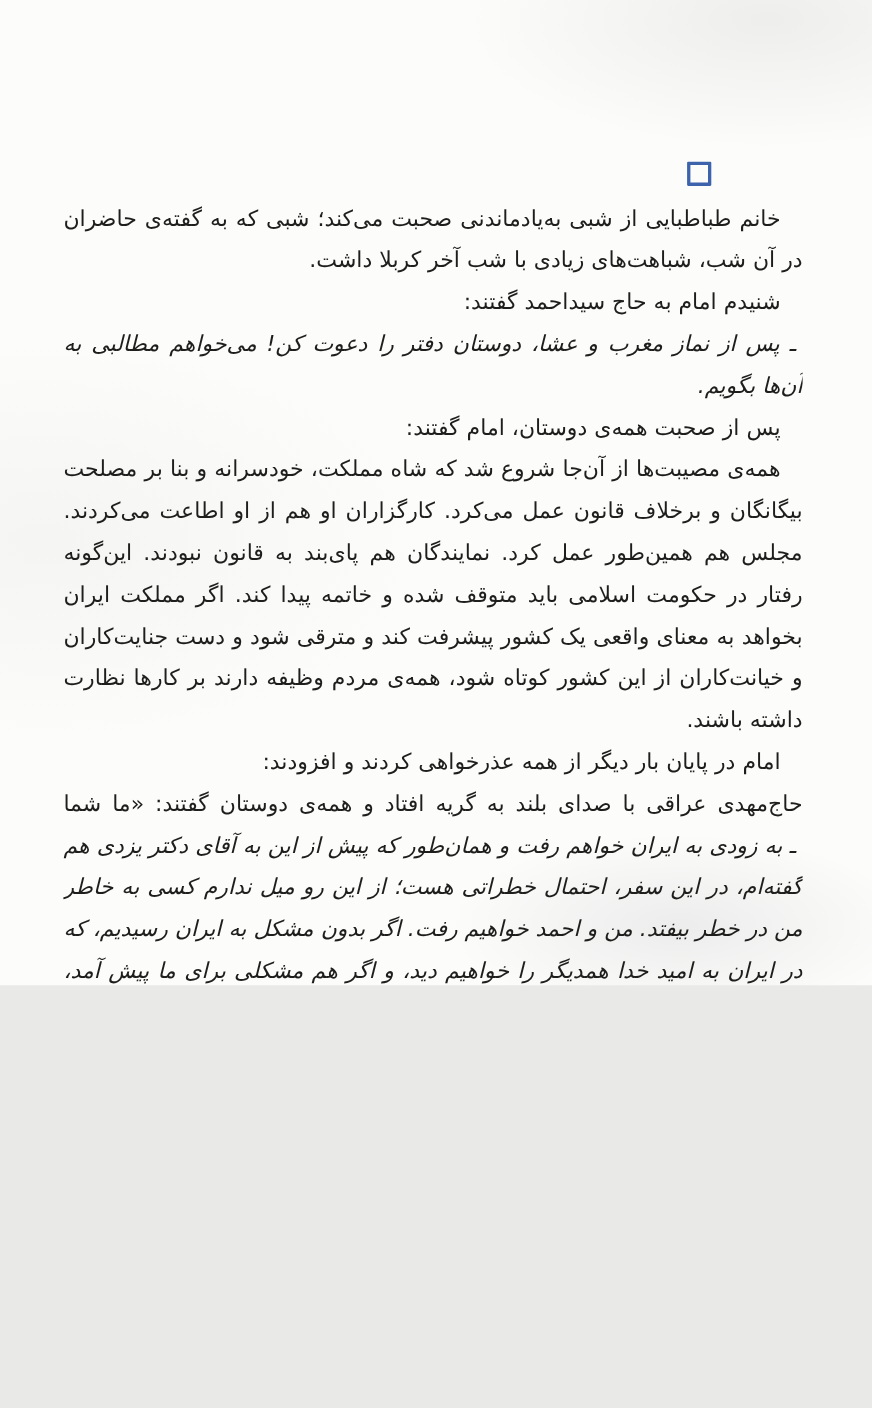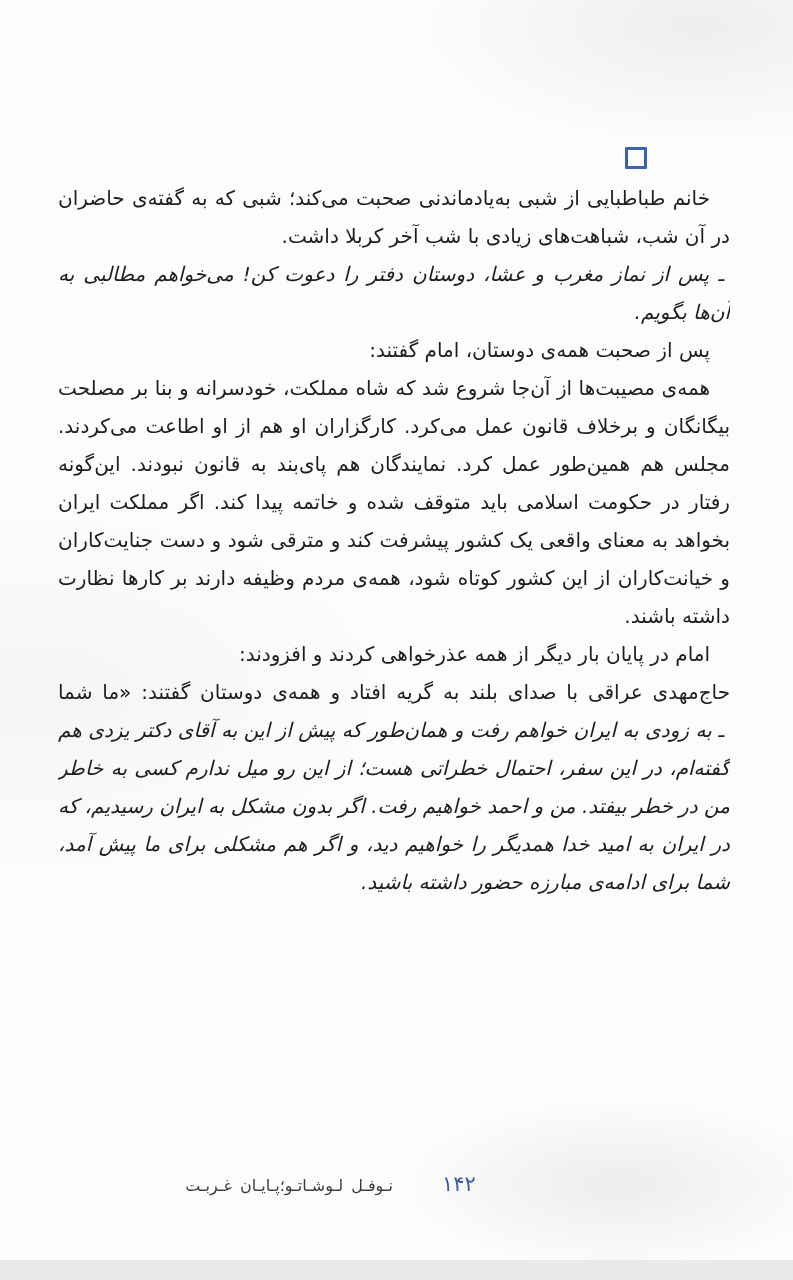--- a/index.html
+++ b/index.html
@@ -3,21 +3,21 @@
 <meta charset="utf-8">
 <style>
   html, body {
     margin: 0;
     padding: 0;
     background: #e9e9e7;
   }
   .page {
     position: relative;
     width: 793px;
-    height: 1260px;
+    height: 896px;
     margin: 0 auto;
     overflow: hidden;
     background:
       radial-gradient(ellipse 420px 180px at 88% 2%, rgba(210,212,210,0.35) 0%, rgba(210,212,210,0) 65%),
       radial-gradient(ellipse 300px 120px at 78% 94%, rgba(205,207,206,0.35) 0%, rgba(205,207,206,0) 70%),
       radial-gradient(ellipse 500px 260px at 5% 55%, rgba(228,228,226,0.30) 0%, rgba(228,228,226,0) 70%),
       #fcfcfb;
     font-family: "DejaVu Sans", sans-serif;
   }
   .ornament-square {
@@ -84,20 +84,21 @@
 </style>
 </head>
 <body>
 
 <div class="page">
 
   <span class="ornament-square"></span>
 
   <div class="text-block">
       <p class="para narration">خانم طباطبایی از شبی به‌یادماندنی صحبت می‌کند؛ شبی که به گفته‌ی حاضران در آن شب، شباهت‌های زیادی با شب آخر کربلا داشت.</p>
+      <p class="para narration">شنیدم امام به حاج سیداحمد گفتند:</p>
       <p class="para dialogue">ـ پس از نماز مغرب و عشا، دوستان دفتر را دعوت کن! می‌خواهم مطالبی به آن‌ها بگویم.</p>
       <p class="para narration">پس از صحبت همه‌ی دوستان، امام گفتند:</p>
       <p class="para narration">همه‌ی مصیبت‌ها از آن‌جا شروع شد که شاه مملکت، خودسرانه و بنا بر مصلحت بیگانگان و برخلاف قانون عمل می‌کرد. کارگزاران او هم از او اطاعت می‌کردند. مجلس هم همین‌طور عمل کرد. نمایندگان هم پای‌بند به قانون نبودند. این‌گونه رفتار در حکومت اسلامی باید متوقف شده و خاتمه پیدا کند. اگر مملکت ایران بخواهد به معنای واقعی یک کشور پیشرفت کند و مترقی شود و دست جنایت‌کاران و خیانت‌کاران از این کشور کوتاه شود، همه‌ی مردم وظیفه دارند بر کارها نظارت داشته باشند.</p>
       <p class="para narration">امام در پایان بار دیگر از همه عذرخواهی کردند و افزودند:</p>
       <p class="para continuation">حاج‌مهدی عراقی با صدای بلند به گریه افتاد و همه‌ی دوستان گفتند: «ما شما</p>
       <p class="para dialogue">ـ به زودی به ایران خواهم رفت و همان‌طور که پیش از این به آقای دکتر یزدی هم گفته‌ام، در این سفر، احتمال خطراتی هست؛ از این رو میل ندارم کسی به خاطر من در خطر بیفتد. من و احمد خواهیم رفت. اگر بدون مشکل به ایران رسیدیم، که در ایران به امید خدا همدیگر را خواهیم دید، و اگر هم مشکلی برای ما پیش آمد، شما برای ادامه‌ی مبارزه حضور داشته باشید.</p>
     </div>
 
   <div class="footer">
     <span class="page-number">۱۴۲</span>

